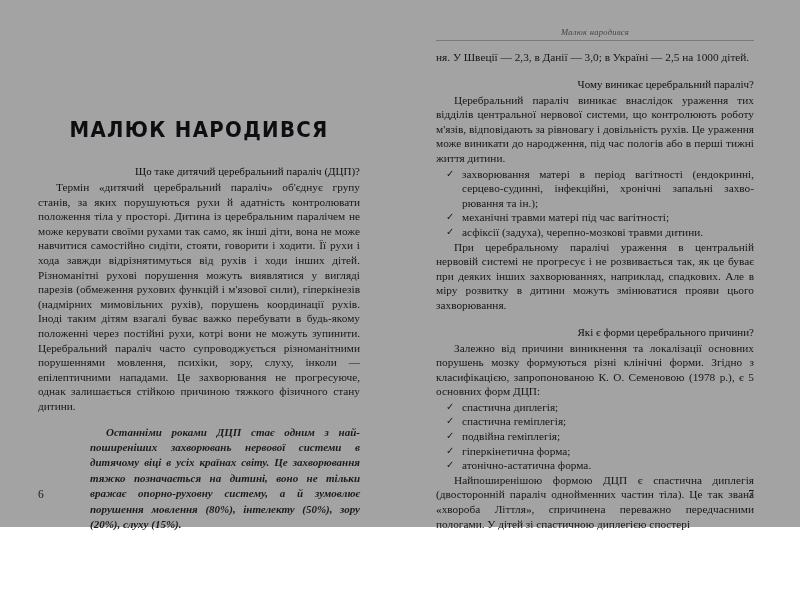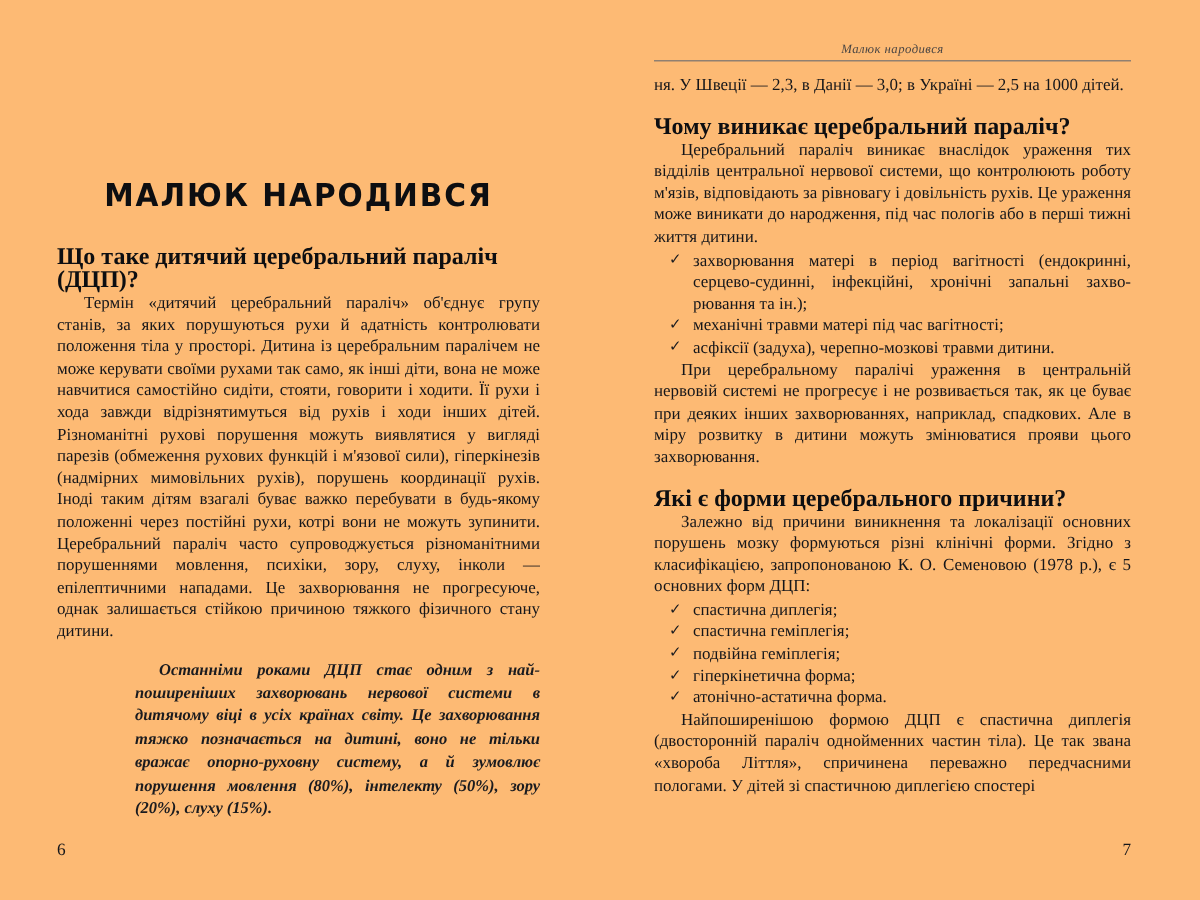--- a/index.html
+++ b/index.html
@@ -21,22 +21,22 @@
     position: relative;
     width: 800px;
     height: 600px;
     display: flex;
     background: #ffffff;
   }
 
   .page {
     position: relative;
     box-sizing: border-box;
-    height: 600px;
-    background: #fdba74;
+    height: 527px;
+    background: #a3a3a3;
   }
   .page-left  { width: 400px; padding: 0 42px 0 38px; }
   .page-right { width: 400px; padding: 0 46px 0 36px; }
 
   
   .runhead {
     position: absolute;
     left: 36px;
     right: 46px;
     top: 26px;
@@ -80,23 +80,23 @@
     color: #0d0e11;
     margin: 0 0 22px 0;
     transform: scaleX(.94);
     transform-origin: center;
     line-height: 24px;
   }
 
   
   .heading {
     display: block;
-    text-align: left;
-    font-weight: 700;
-    font-size: 16px;
+    text-align: right;
+    font-weight: 400;
+    font-size: 11px;
     line-height: 15px;
     color: #0d0e11;
     margin: 0 0 1px 0;
   }
   .heading.spaced { margin-top: 12px; }
 
   
   .para {
     display: block;
     margin: 0;

